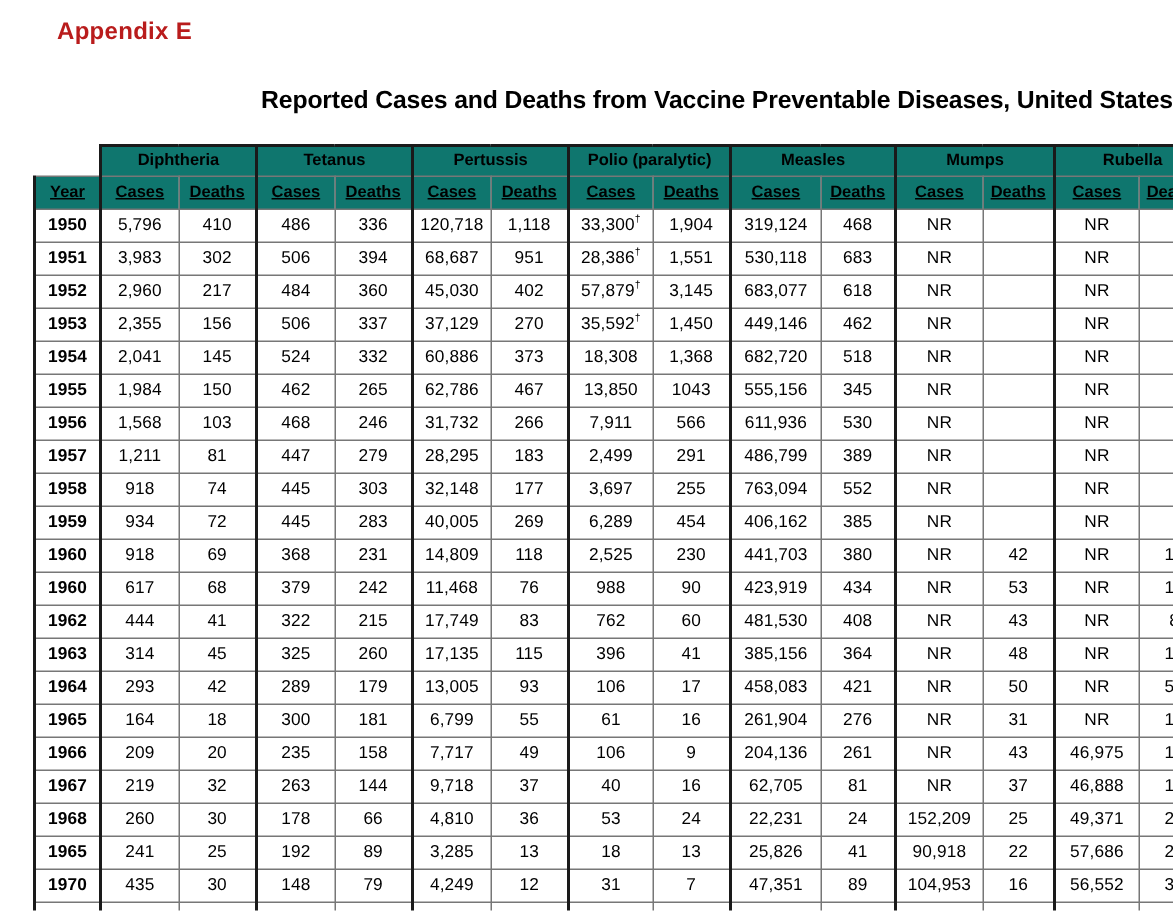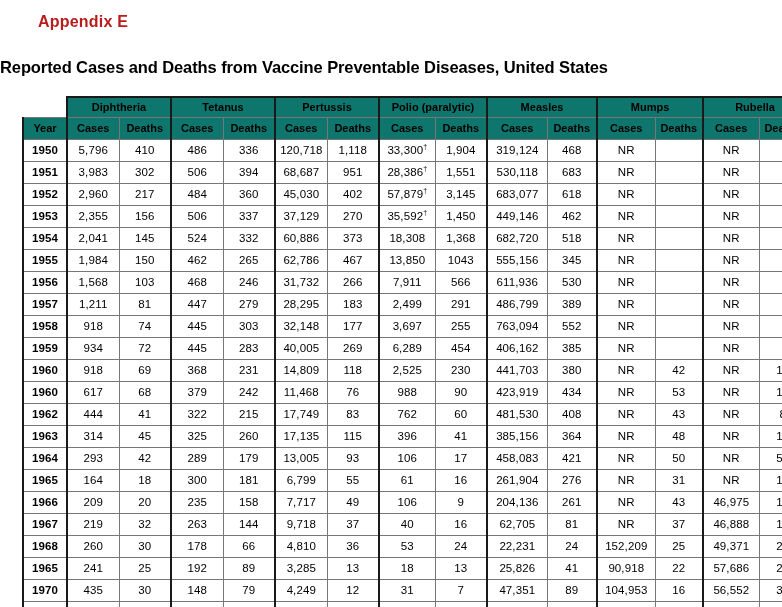--- a/index.html
+++ b/index.html
@@ -27,21 +27,21 @@
     font-size: 16px;
     font-weight: bold;
     color: #b91c1c;
     letter-spacing: 0.2px;
   }
   .doc-title {
     position: absolute;
     left: 0;
     right: 0;
     top: 58px;
-    text-align: left;
+    text-align: right;
     font-size: 16.5px;
     font-weight: bold;
     color: #000;
     letter-spacing: -0.1px;
   }
   .table-wrap {
     position: absolute;
     left: 22px;
     top: 96px;
     width: 744px;
@@ -68,20 +68,21 @@
     background: #0f766e;
     font-weight: bold;
     height: 20px;
     font-size: 11px;
   }
   table.vpd thead tr.grouprow th {
     height: 19px;
   }
   table.vpd thead tr.subrow th {
     height: 21px;
+    text-decoration: underline;
   }
   table.vpd thead th.blank-corner {
     background: #ffffff;
     border-top: none;
     border-left: none;
     border-right: 2px solid #1a1a1a;
     border-bottom: none;
   }
   table.vpd tbody td {
     height: 21px;

